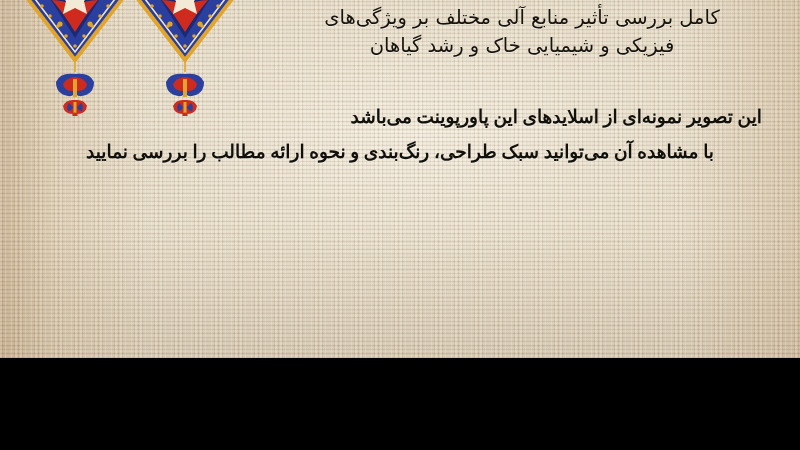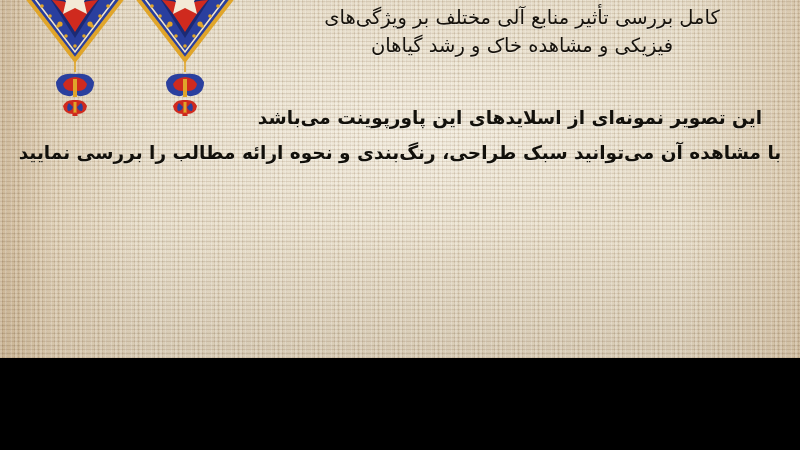--- a/index.html
+++ b/index.html
@@ -110,20 +110,21 @@
     direction: rtl;
     color: #12100b;
     text-shadow: 0 1px 0 rgba(255,255,255,0.30);
   }
   .body-line {
     display: block;
     font-size: 18px;
     line-height: 1.05;
     font-weight: 700;
     white-space: nowrap;
+    font-family: Liberation Serif, serif;
   }
   .body-line.l1 {
     text-align: right;
     padding-right: 38px;
     margin-bottom: 16px;
     font-size: 18.5px;
   }
   .body-line.l2 {
     text-align: center;
     margin-bottom: 20px;
@@ -276,21 +277,21 @@
         <path d="M65 147 Q68 150 66 155 Q62 155 61 151 Z" fill="#2a3f9e"></path>
         <rect x="57.5" y="146" width="3" height="12" fill="#e0a52a"></rect>
         <circle cx="59" cy="159" r="2.6" fill="#cf2a1e"></circle>
       </g>
     </svg>
 
   </div>
 
   <div class="title-block">
     <span class="title-line">کامل بررسی تأثیر منابع آلی مختلف بر ویژگی‌های</span>
-    <span class="title-line">فیزیکی و مشاهده خاک و رشد گیاهان</span>
+    <span class="title-line">فیزیکی و شیمیایی خاک و رشد گیاهان</span>
   </div>
 
   <div class="body-block">
     <span class="body-line l1">این تصویر نمونه‌ای از اسلایدهای این پاورپوینت می‌باشد</span>
     <span class="body-line l2">با مشاهده آن می‌توانید سبک طراحی، رنگ‌بندی و نحوه ارائه مطالب را بررسی نمایید</span>
   </div>
 
   <div class="fringe-zone">
     <div class="fringe-black"></div>
     <div class="selvedge"></div>

